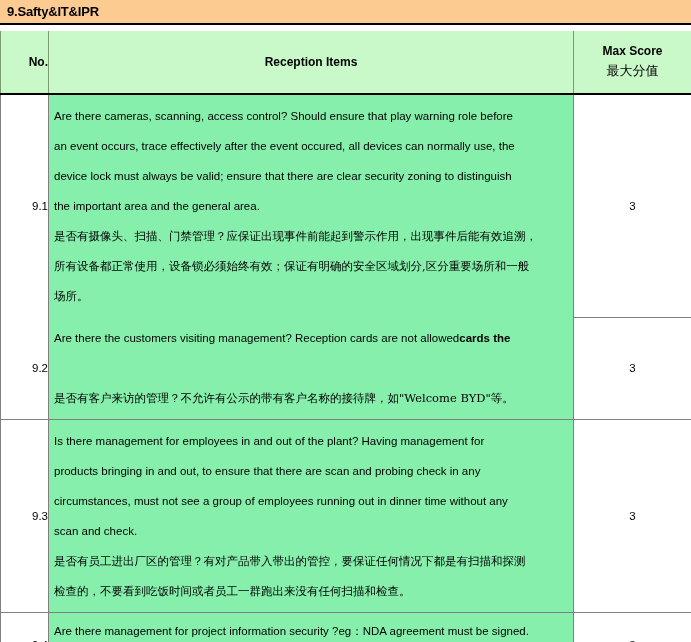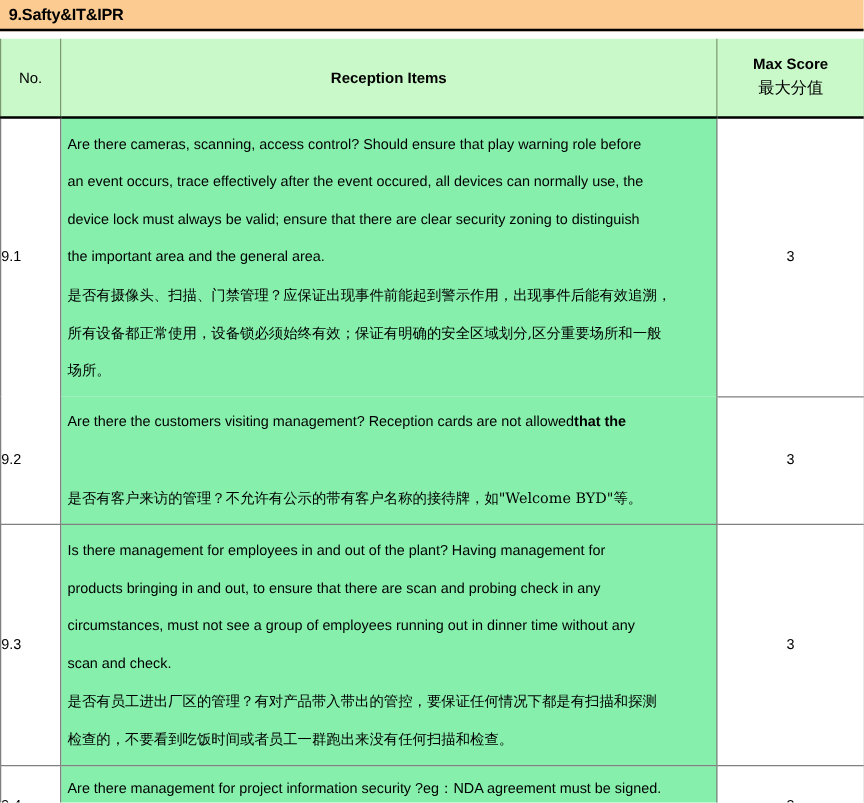--- a/index.html
+++ b/index.html
@@ -89,26 +89,27 @@
   }
   .hdr-cn {
     font-size: 13px;
     font-weight: normal;
     line-height: 1.45;
     font-family: "DejaVu Sans", "Liberation Sans", sans-serif;
     margin-top: 3px;
   }
   .hdr-no {
     font-size: 12px;
-    font-weight: normal;
+    font-weight: bold;
+    text-align: right;
   }
 
   
   td.no-cell {
-    text-align: left;
+    text-align: right;
     font-size: 11.5px;
     vertical-align: middle;
     background: #ffffff;
   }
   td.item-cell {
     padding: 6px 20px 6px 5px;
     vertical-align: top;
     background: #86efac;
   }
   td.score-cell {
@@ -185,21 +186,21 @@
           <div class="ln-cn">是否有摄像头、扫描、门禁管理？应保证出现事件前能起到警示作用，出现事件后能有效追溯，</div>
           <div class="ln-cn">所有设备都正常使用，设备锁必须始终有效；保证有明确的安全区域划分,区分重要场所和一般</div>
           <div class="ln-cn">场所。</div>
         </td>
         <td class="score-cell r91">3</td>
       </tr>
 
       <tr>
         <td class="no-cell r92 nb-top">9.2</td>
         <td class="item-cell r92 nb-top">
-          <div class="ln-en"><span>Are there the customers visiting management? Reception cards are not allowed</span><span class="bold">that the</span></div>
+          <div class="ln-en"><span>Are there the customers visiting management? Reception cards are not allowed</span><span class="bold">cards the</span></div>
           <div class="gap"></div>
           <div class="ln-cn">是否有客户来访的管理？不允许有公示的带有客户名称的接待牌，如"Welcome BYD"等。</div>
         </td>
         <td class="score-cell r92">3</td>
       </tr>
 
       <tr>
         <td class="no-cell r93">9.3</td>
         <td class="item-cell r93">
           <div class="ln-en">Is there management for employees in and out of the plant? Having management for</div>

